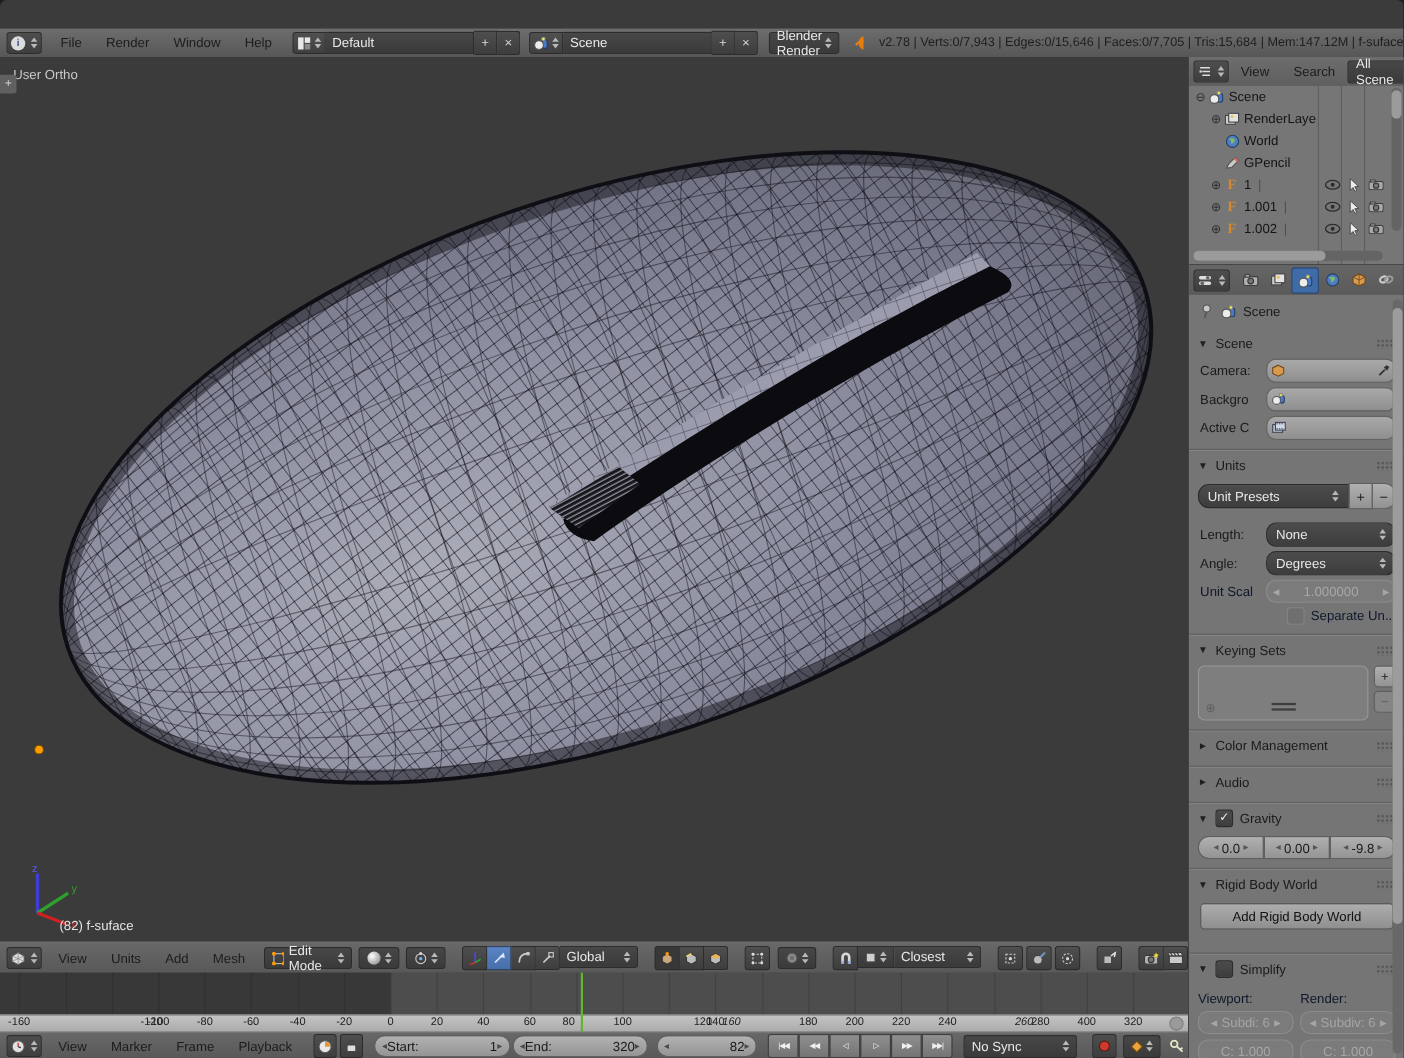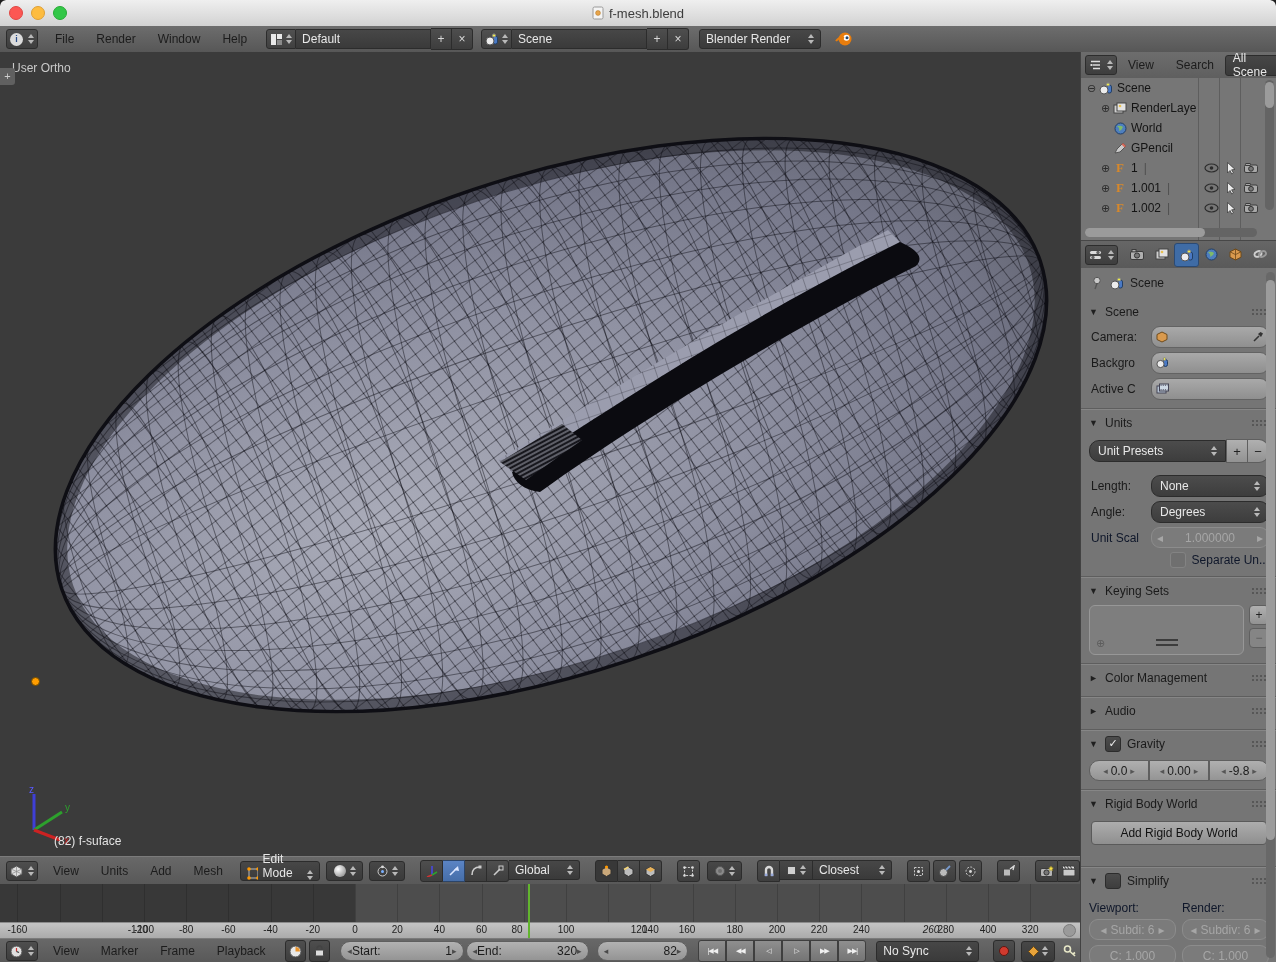--- a/index.html
+++ b/index.html
@@ -144,34 +144,20 @@
   .simp-col{flex:1;display:flex;flex-direction:column;gap:4px;}
   .pr-vscroll{position:absolute;right:2px;top:220px;width:9px;height:686px;background:#686868;border-radius:5px;}
   .pr-vknob{position:absolute;right:2px;top:228px;width:9px;height:560px;background:#9c9c9c;border-radius:5px;}
   .mini{display:inline-block;}
 </style>
 </head>
 <body>
 
 <div id="app">
 
-  <div class="titlebar">
-    <div class="traffic">
-      <div class="tl-dot tl-red"></div>
-      <div class="tl-dot tl-yel"></div>
-      <div class="tl-dot tl-grn"></div>
-    </div>
-    <div class="win-title">
-      <svg class="mini" width="12" height="14">
-          <rect x="1" y="1" width="10" height="12" rx="1.5" fill="#f4f4f4" stroke="#9a9a9a"></rect>
-          <circle cx="6" cy="7" r="2.4" fill="#e8a44a" stroke="#b97c2a" stroke-width="0.6"></circle>
-        </svg>
-      <span>f-mesh.blend</span>
-    </div>
-  </div>
 
   <div class="infobar">
     <div class="editor-btn">
       <span style="width:13px;height:13px;border-radius:50%;background:#dcdcdc;color:#2d4f8a;font-weight:bold;font-size:9px;text-align:center;line-height:13px;">i</span>
       <span class="spin">
           <i class="up"></i>
           <i class="dn"></i>
         </span>
     </div>
     <div id="info-menus" style="display:flex;margin-left:6px;">
@@ -218,20 +204,21 @@
           <i class="up"></i>
           <i class="dn"></i>
         </span>
     </div>
     <svg class="mini" style="margin-left:14px;" width="18" height="16">
       <circle cx="10" cy="8" r="6.5" fill="#e87d0d"></circle>
         <circle cx="11.5" cy="6.8" r="3" fill="#fff"></circle>
         <circle cx="12" cy="6.8" r="1.5" fill="#22456e"></circle>
         <path d="M1,10 Q5,5 9,7" stroke="#e87d0d" stroke-width="2" fill="none"></path>
     </svg>
+    <div class="stats">v2.78 | Verts:0/7,943 | Edges:0/15,646 | Faces:0/7,705 | Tris:15,684 | Mem:147.12M | f-suface</div>
   </div>
 
   <div class="vp">
     <svg width="1080" height="804">
       <defs>
         <radialGradient id="bodyGrad" cx="32%" cy="58%" r="80%">
           <stop offset="0%" stop-color="#aaacb9"></stop>
             <stop offset="45%" stop-color="#8f91a2"></stop>
           <stop offset="75%" stop-color="#757789"></stop>
             <stop offset="100%" stop-color="#55575f"></stop>
@@ -319,21 +306,21 @@
           <i class="up"></i>
           <i class="dn"></i>
         </span>
     </div>
     <div id="vp-menus" style="display:flex;margin-left:4px;">
         <span class="hmenu">View</span>
         <span class="hmenu">Units</span>
         <span class="hmenu">Add</span>
         <span class="hmenu">Mesh</span>
       </div>
-    <div class="dd" style="margin-left:6px;width:96px;align-items:flex-end;">
+    <div class="dd" style="margin-left:6px;width:96px;">
       <svg width="13" height="13">
           <rect x="2" y="2" width="9" height="9" fill="none" stroke="#bbb"></rect>
           <circle cx="2" cy="2" r="1.8" fill="#f90"></circle>
           <circle cx="11" cy="2" r="1.8" fill="#f90"></circle>
           <circle cx="2" cy="11" r="1.8" fill="#f90"></circle>
           <circle cx="11" cy="11" r="1.8" fill="#f90"></circle>
         </svg>
       <span style="margin-left:5px;">Edit Mode</span>
       <span class="spin" style="margin-left:auto;">
           <i class="up"></i>
@@ -551,21 +538,21 @@
         <span class="tl-tick-label" style="left: 270.6px;">-40</span>
         <span class="tl-tick-label" style="left: 312.8px;">-20</span>
         <span class="tl-tick-label" style="left: 355px;">0</span>
         <span class="tl-tick-label" style="left: 397.2px;">20</span>
         <span class="tl-tick-label" style="left: 439.4px;">40</span>
         <span class="tl-tick-label" style="left: 481.6px;">60</span>
         <span class="tl-tick-label" style="left: 517px;">80</span>
         <span class="tl-tick-label" style="left: 566px;">100</span>
         <span class="tl-tick-label" style="left: 639px;">120</span>
         <span class="tl-tick-label" style="left: 650.4px;">140</span>
-        <span class="tl-tick-label" style="left: 687px;">160</span>
+        <span class="tl-tick-label" style="left: 665px; font-style: italic;">160</span>
         <span class="tl-tick-label" style="left: 734.8px;">180</span>
         <span class="tl-tick-label" style="left: 777px;">200</span>
         <span class="tl-tick-label" style="left: 819.2px;">220</span>
         <span class="tl-tick-label" style="left: 861.4px;">240</span>
         <span class="tl-tick-label" style="left: 931px; font-style: italic;">260</span>
         <span class="tl-tick-label" style="left: 945.8px;">280</span>
         <span class="tl-tick-label" style="left: 988px;">400</span>
         <span class="tl-tick-label" style="left: 1030.2px;">320</span>
       </div>
     <div class="tl-playhead" id="tl-playhead" style="left: 528.02px;"></div>

